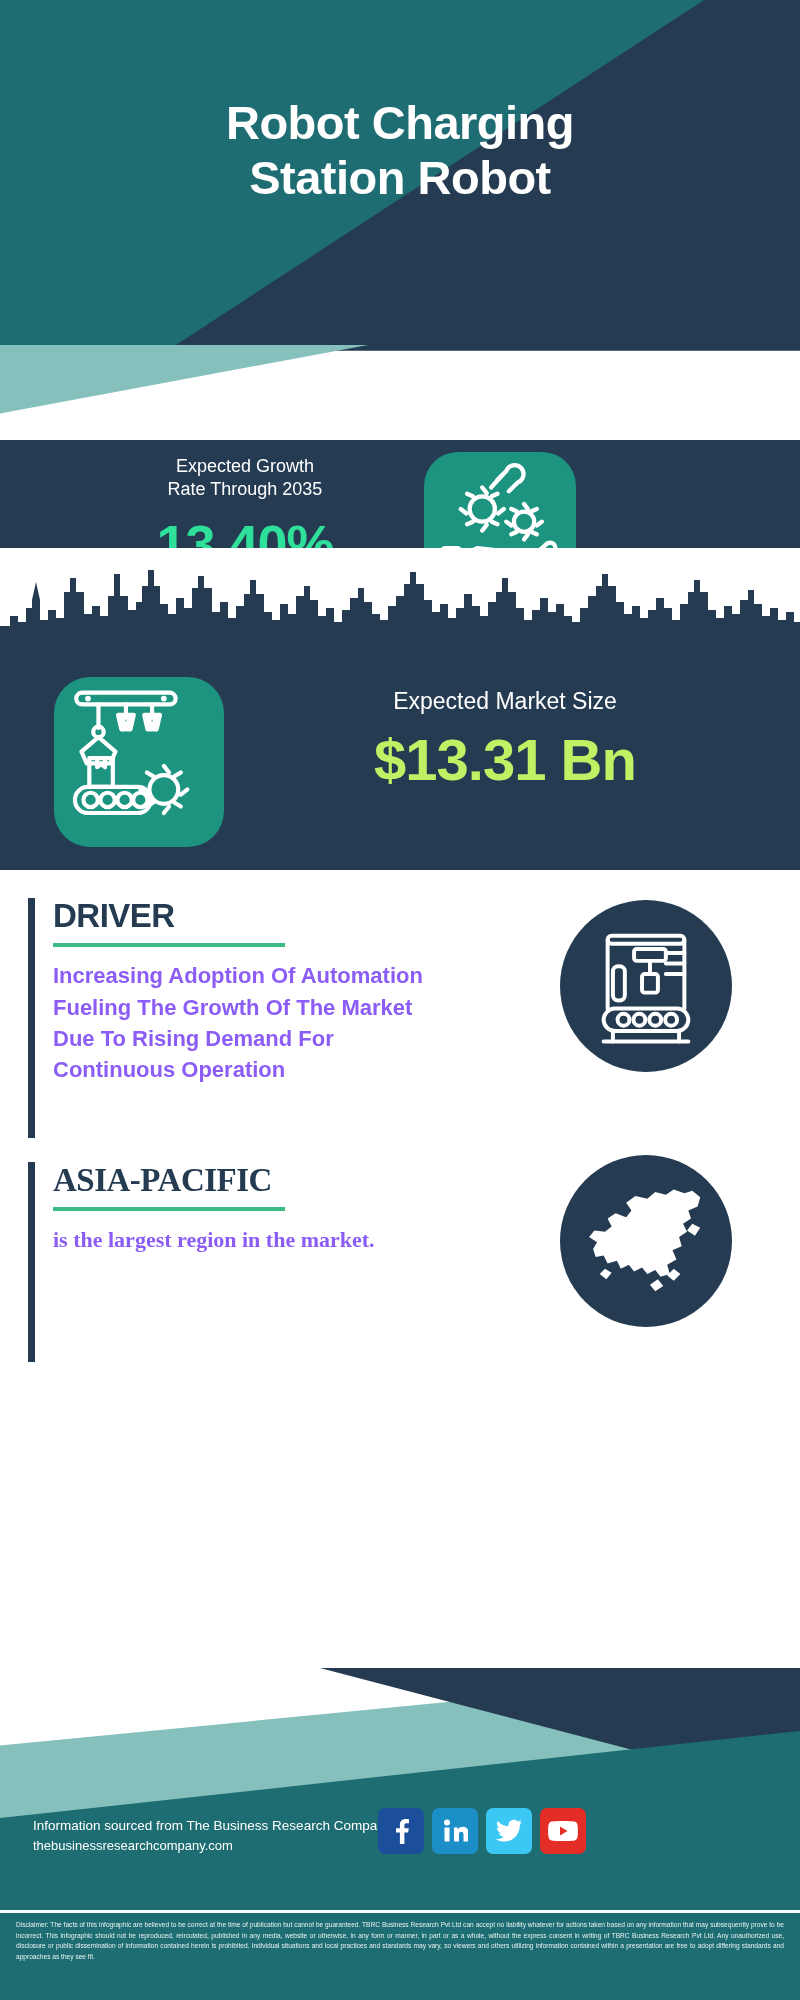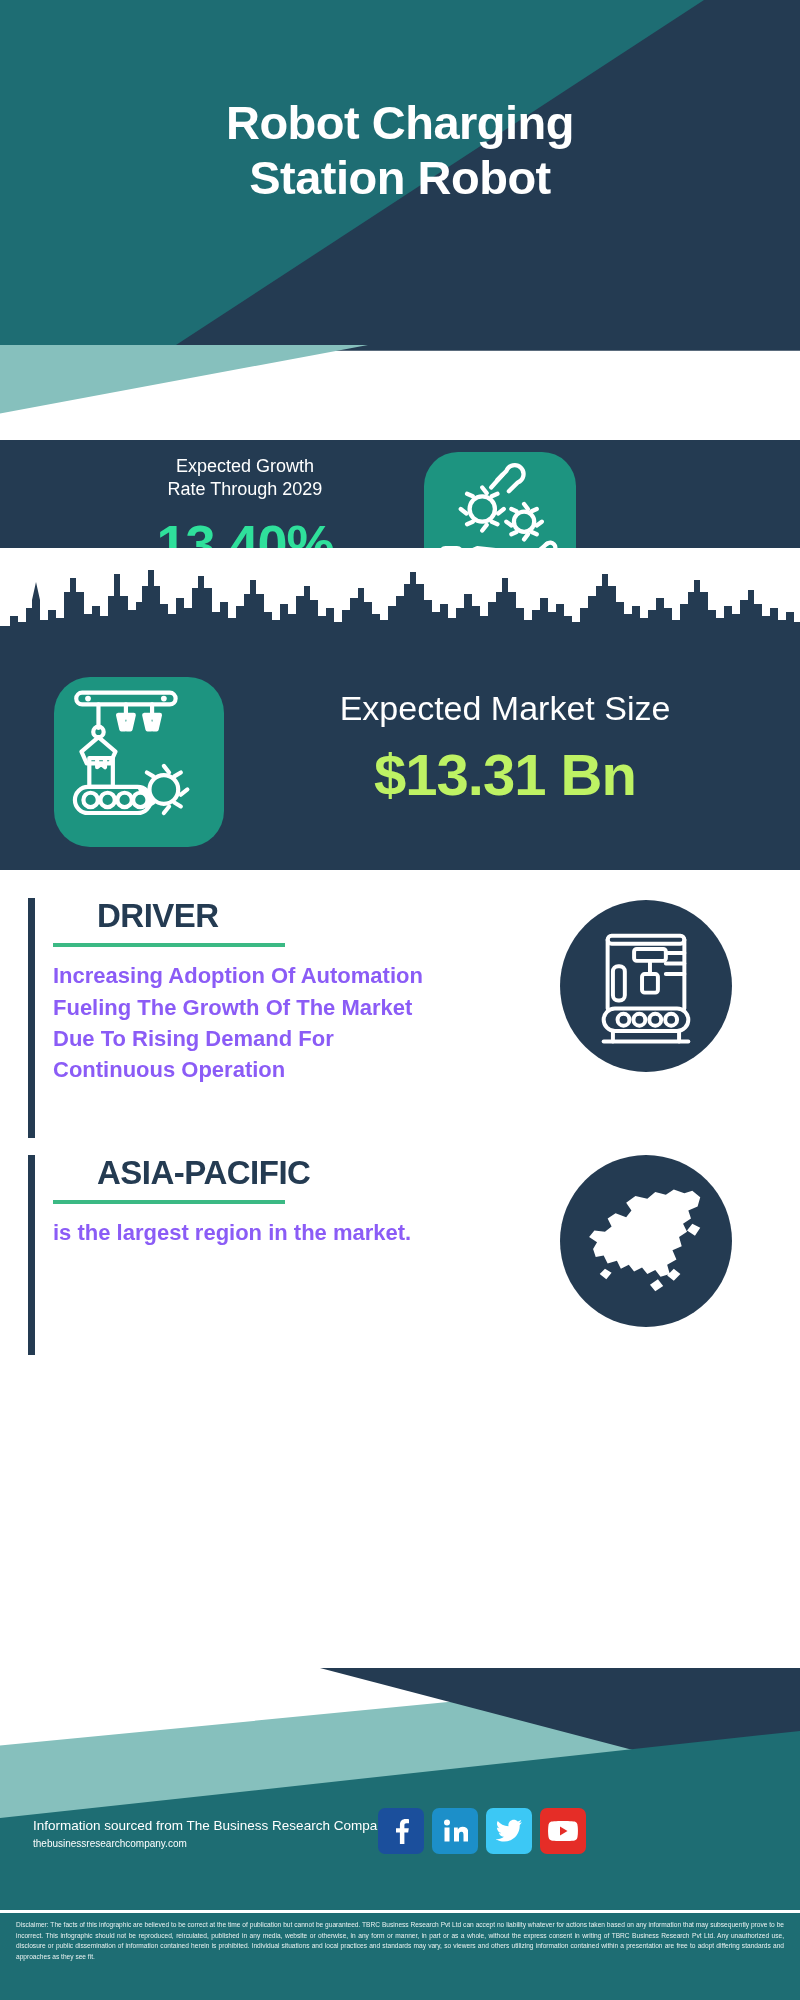--- a/index.html
+++ b/index.html
@@ -82,42 +82,42 @@
   }
   .market-icon {
     position:absolute; left:54px; top:22px;
     width:170px; height:170px; border-radius:36px;
     background:#1d9480;
   }
   .market-text {
     position:absolute; left:240px; top:32px; width:530px;
     text-align:center; color:#ffffff;
   }
-  .market-label { font-size:34px; line-height:1.28; }
+  .market-label { font-size:23px; line-height:1.28; }
   .market-value {
     font-size:58px; font-weight:bold; color:#bef264;
     margin-top:10px; letter-spacing:-1px;
   }
 
   
   .content {
     position:absolute; left:0; top:870px; width:800px; height:800px;
     background:#ffffff;
   }
   .card {
     position:absolute; left:28px; width:560px;
     border-left:7px solid #243b52;
     padding-left:18px;
   }
   .card-driver { top:28px; height:240px; }
-  .card-region { top:285px; height:200px; }
+  .card-region { top:292px; height:200px;font-family:Liberation Serif, serif; }
 
   .card-head {
     font-size:33px; font-weight:bold; color:#243b52;
-    letter-spacing:-0.5px; line-height:1.1;margin-left:44px;
+    letter-spacing:-0.5px; line-height:1.1;
   }
   .card-rule {
     width:232px; height:4px; background:#3bb984;
     margin:9px 0 13px 0;
   }
   .card-body {
     font-size:22px; font-weight:bold; color:#8b5cf6;
     line-height:1.42; max-width:370px;
   }
   .card-body.light { font-weight:bold; }
@@ -146,21 +146,21 @@
   }
   .f-deep {
     position:absolute; left:0; top:0; width:800px; height:242px;
     background:#1e6d73;
     clip-path:polygon(0 62%, 100% 26%, 100% 100%, 0 100%);
   }
   .f-text {
     position:absolute; left:33px; top:148px; color:#ffffff; z-index:5;
   }
   .f-line1 { font-size:13.5px; line-height:1.5; }
-  .f-line2 { font-size:10px; line-height:1.5; }
+  .f-line2 { font-size:13px; line-height:1.5; }
 
   .socials {
     position:absolute; left:378px; top:140px; z-index:5;
     display:flex; gap:8px;
   }
   .soc {
     width:46px; height:46px; border-radius:7px;
     display:flex; align-items:center; justify-content:center;
   }
   .soc-fb { background:#1b4f9c; }
@@ -195,21 +195,21 @@
   </div>
 
   <div class="band">
     <div class="band-dark"></div>
     <div class="band-wedge"></div>
   </div>
 
   <div class="growth-wrap">
     <div class="growth-text">
       <div class="growth-label">Expected Growth</div>
-      <div class="growth-label">Rate Through 2029</div>
+      <div class="growth-label">Rate Through 2035</div>
       <div class="growth-value">13.40%</div>
     </div>
     <div class="growth-icon">
       <svg viewBox="0 0 120 120" width="152" height="152" fill="none" stroke="#ffffff" stroke-width="3.4" stroke-linecap="round" stroke-linejoin="round">
         <circle cx="46" cy="45" r="10"></circle>
         <path d="M46 28 l3.5 4.5 M46 62 l3.5 -4.5 M29 45 l4.5 3.5 M63 45 l-4.5 3.5 M34 33 l4.5 2 M58 57 l-4.5 -2 M34 57 l4.5 -2 M58 33 l-4.5 2"></path>
         <circle cx="79" cy="55" r="8"></circle>
         <path d="M79 41 l3 4 M79 69 l3 -4 M65 55 l4 3 M93 55 l-4 3 M69 45 l4 1.8 M89 65 l-4 -1.8 M69 65 l4 -1.8 M89 45 l-4 1.8"></path>
         <path d="M58 22 l7 -7 a7 7 0 1 1 9 9 l-7 7"></path>
         <path d="M62 18 l-9 10"></path>

